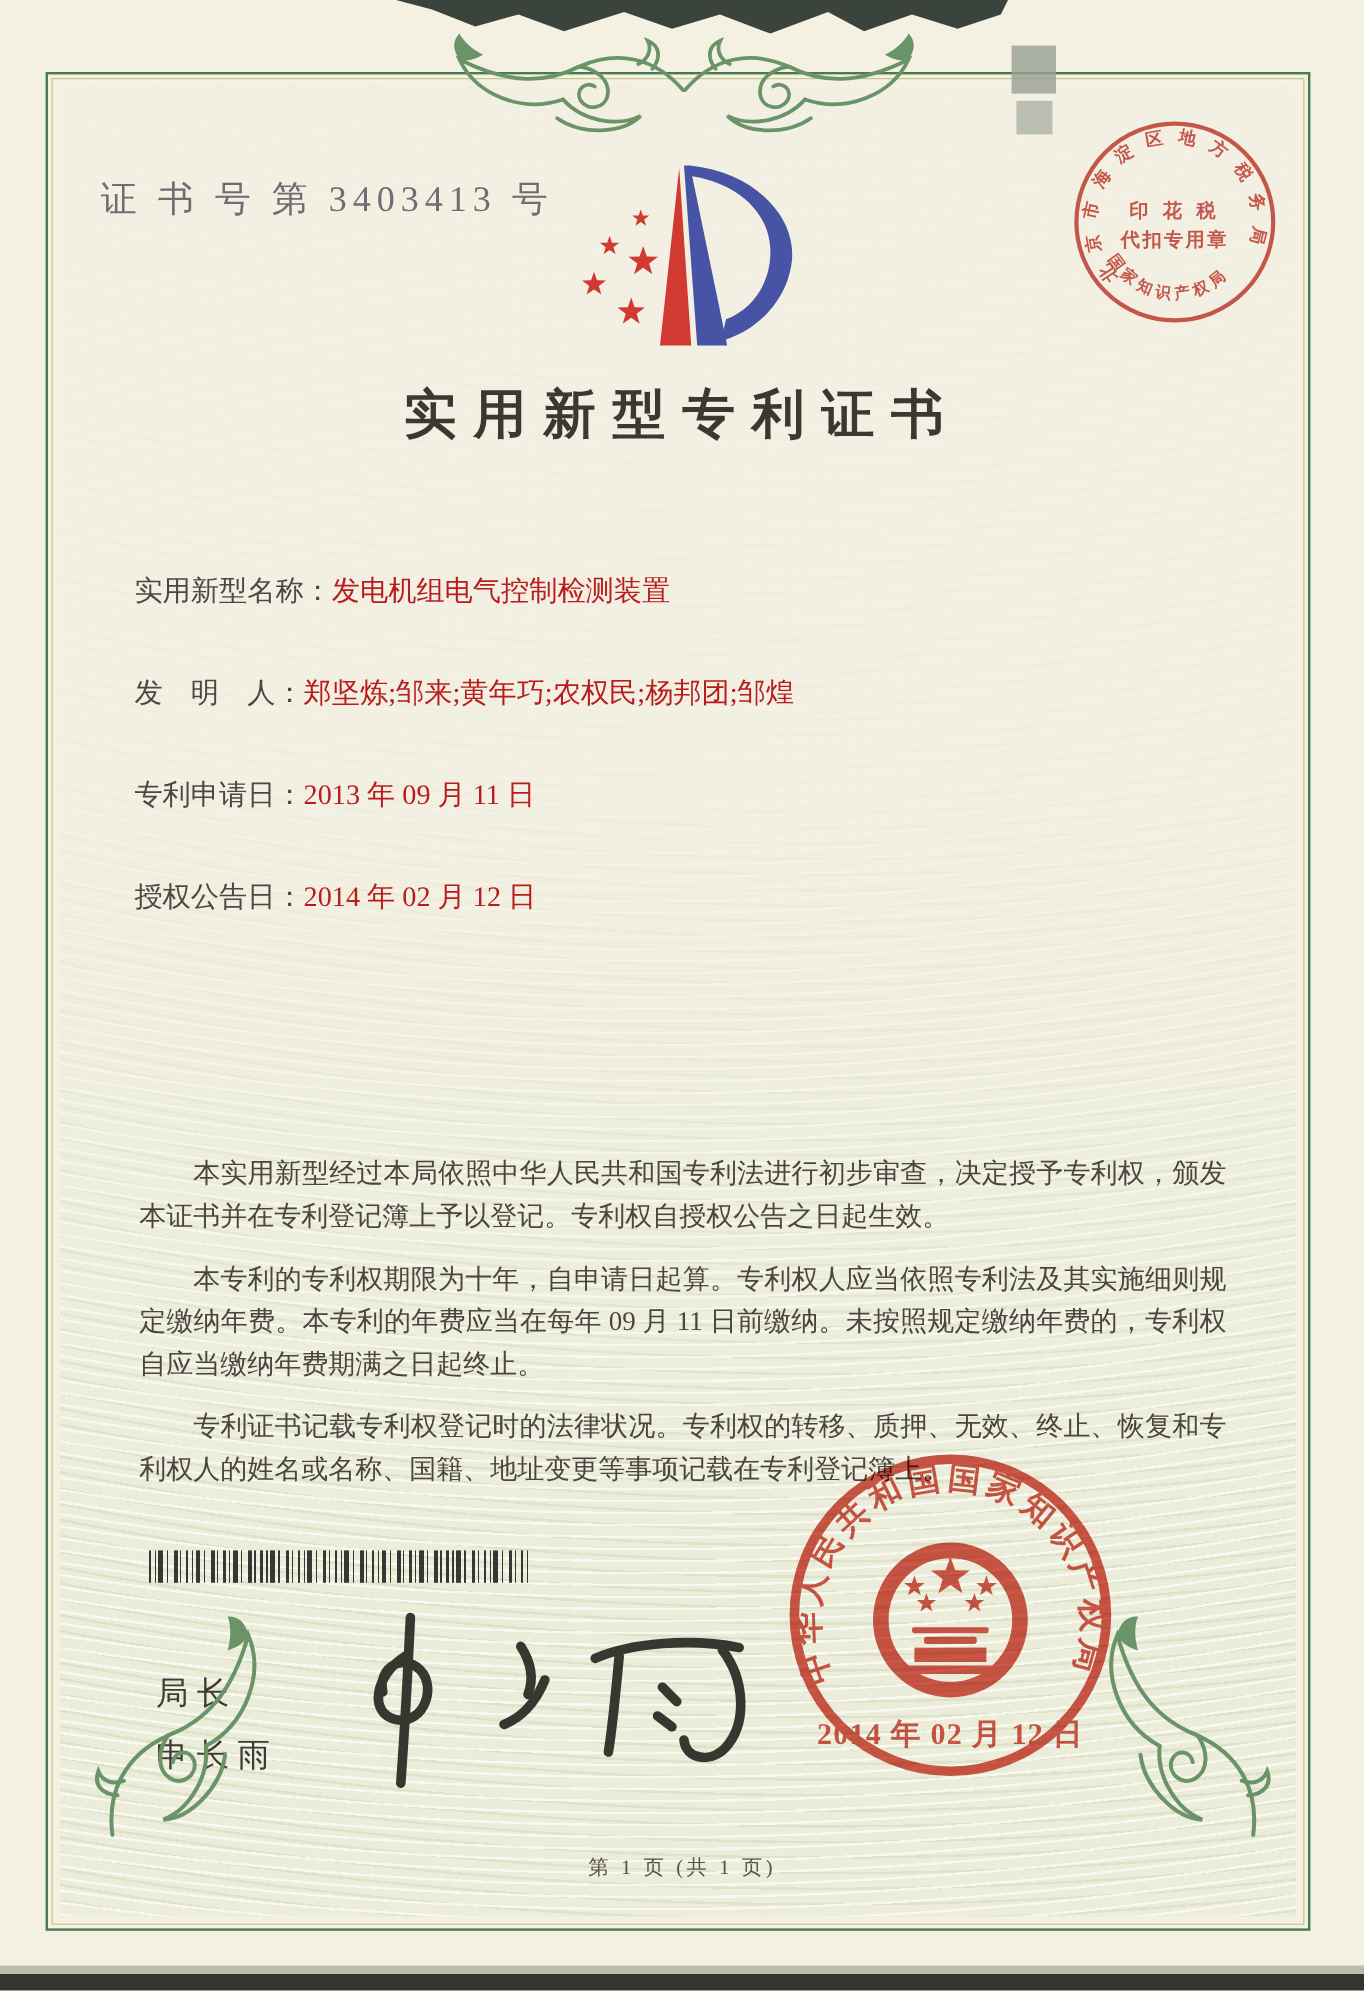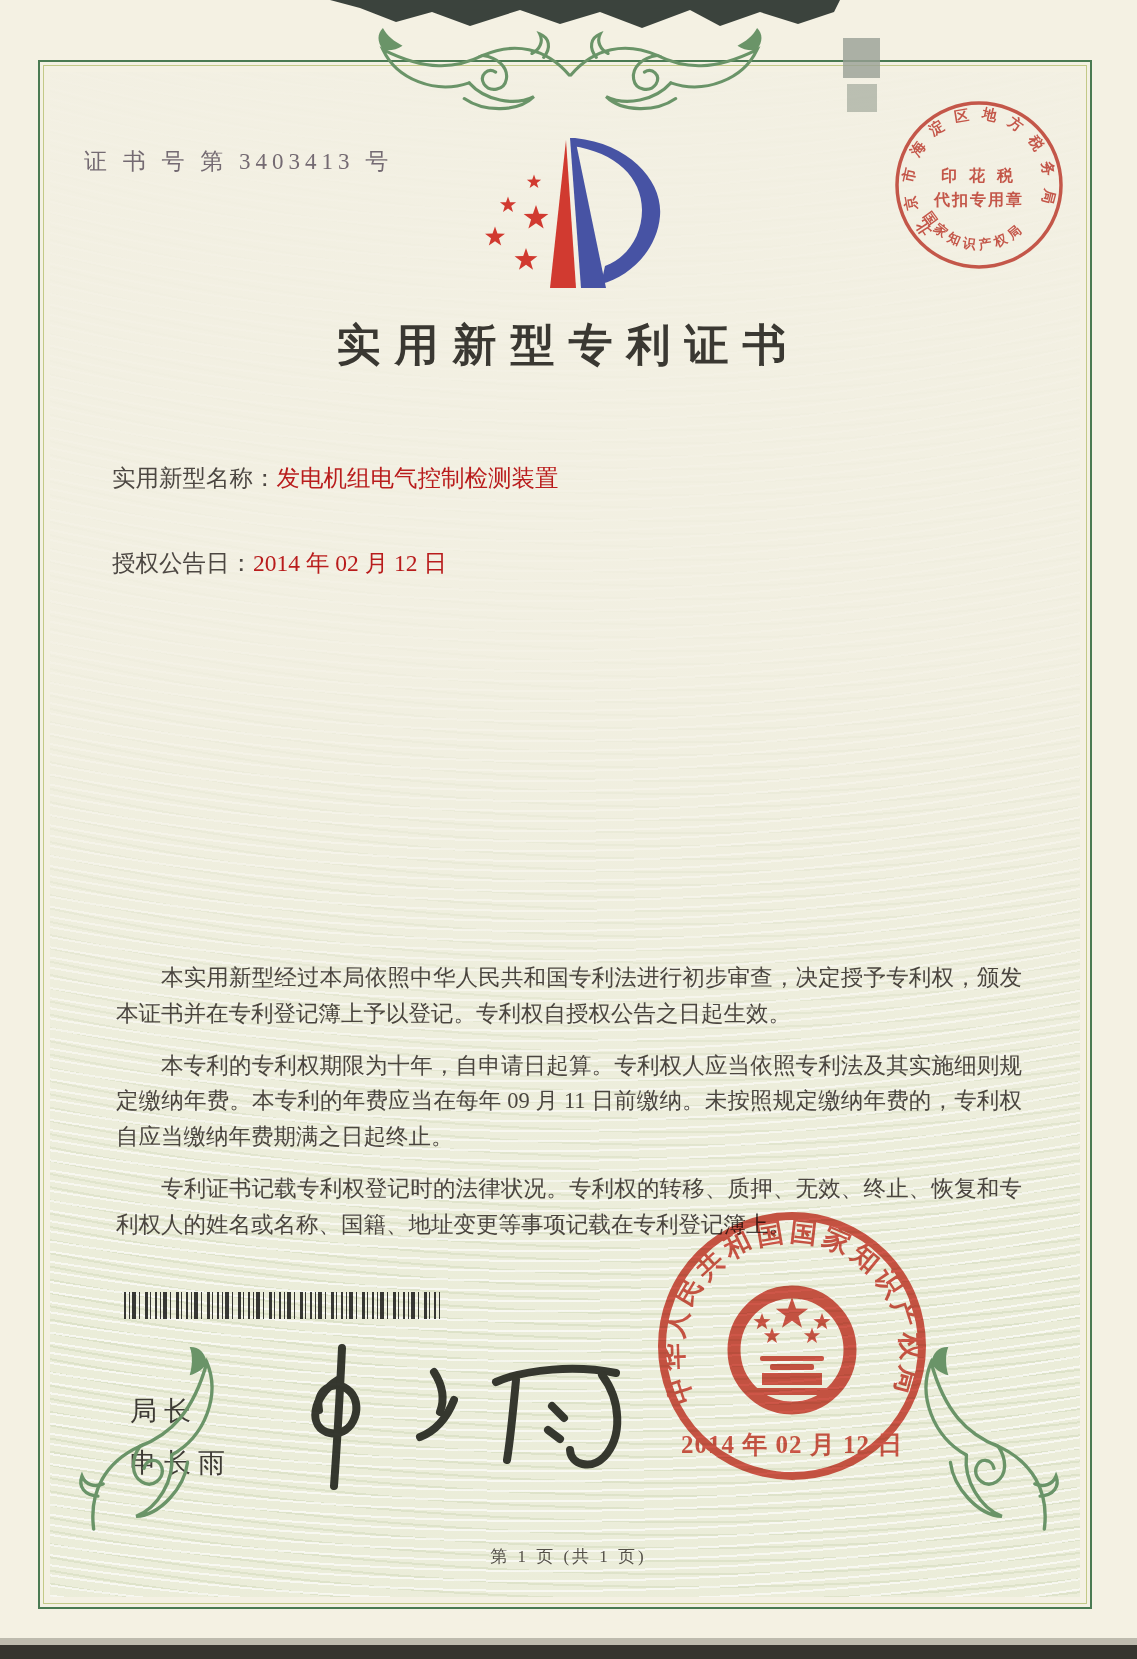--- a/index.html
+++ b/index.html
@@ -23,24 +23,24 @@
     background-color:#e9ecd7;
     background-image:
       linear-gradient(180deg, rgba(243,240,227,.96) 0%, rgba(243,240,227,.88) 38%,
                       rgba(243,240,227,.45) 62%, rgba(243,240,227,.18) 82%, rgba(243,240,227,.22) 100%),
       repeating-radial-gradient(circle 3000px at 48% -1900px,
           rgba(255,255,255,0) 0 8px, rgba(255,255,255,.75) 8px 10px),
       repeating-radial-gradient(circle 3000px at 62% -2150px,
           rgba(177,193,148,0) 0 11px, rgba(177,193,148,.30) 11px 13px);
   }
   
-  .cert-no{left:84px;top:146px;font-size:23px;letter-spacing:5px;color:#746a72;}
+  .cert-no{left:84px;top:146px;font-size:30px;letter-spacing:5px;color:#746a72;}
   .title{left:0;right:0;top:316px;text-align:center;font-size:44px;font-weight:bold;
          letter-spacing:14px;color:#3a3832;}
-  .fields{left:112px;top:462px;width:900px;}
+  .fields{left:112px;top:476px;width:900px;}
   .field{height:24px;margin-bottom:61px;font-size:23.5px;white-space:pre;display:flex;}
   .flabel{color:#4c4742;}
   .fvalue{color:#b91c1c;}
   .paras{left:100px;top:944px;width:938px;font-size:22.5px;line-height:35.8px;
          text-align:justify;color:#4a453f;}
   .paras p{margin:16px;text-indent:2em;}
   .barcode{left:124px;top:1292px;width:316px;height:27px;
     background:repeating-linear-gradient(90deg,
       #1e1e1c 0 2px, rgba(0,0,0,0) 2px 5px,
       #1e1e1c 5px 6px, rgba(0,0,0,0) 6px 8px,
@@ -93,20 +93,26 @@
   </g>
 </svg>
 
 <div class="abs title">实用新型专利证书</div>
 
 <div class="abs fields">
   <div class="field">
     <span class="flabel">实用新型名称：</span><span class="fvalue">发电机组电气控制检测装置</span>
   </div>
   <div class="field">
+    <span class="flabel">发　明　人：</span><span class="fvalue">郑坚炼;邹来;黄年巧;农权民;杨邦团;邹煌</span>
+  </div>
+  <div class="field">
+    <span class="flabel">专利申请日：</span><span class="fvalue">2013 年 09 月 11 日</span>
+  </div>
+  <div class="field">
     <span class="flabel">授权公告日：</span><span class="fvalue">2014 年 02 月 12 日</span>
   </div>
 </div>
 
 <div class="abs paras">
   <p>本实用新型经过本局依照中华人民共和国专利法进行初步审查，决定授予专利权，颁发本证书并在专利登记簿上予以登记。专利权自授权公告之日起生效。</p>
   <p>本专利的专利权期限为十年，自申请日起算。专利权人应当依照专利法及其实施细则规定缴纳年费。本专利的年费应当在每年 09 月 11 日前缴纳。未按照规定缴纳年费的，专利权自应当缴纳年费期满之日起终止。</p>
   <p>专利证书记载专利权登记时的法律状况。专利权的转移、质押、无效、终止、恢复和专利权人的姓名或名称、国籍、地址变更等事项记载在专利登记簿上。</p>
 </div>
 

